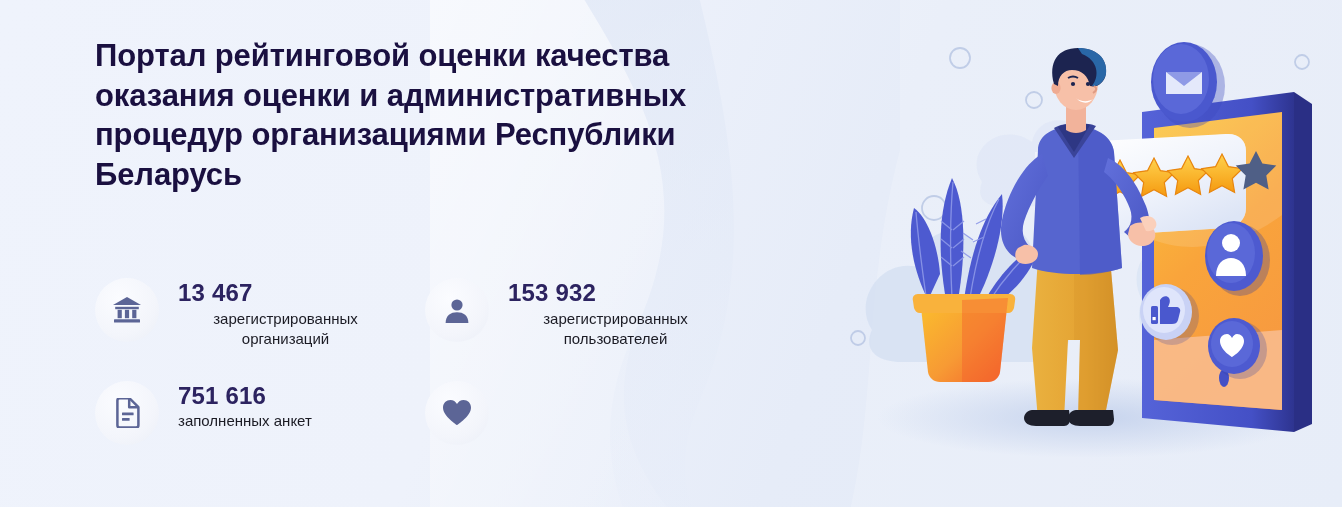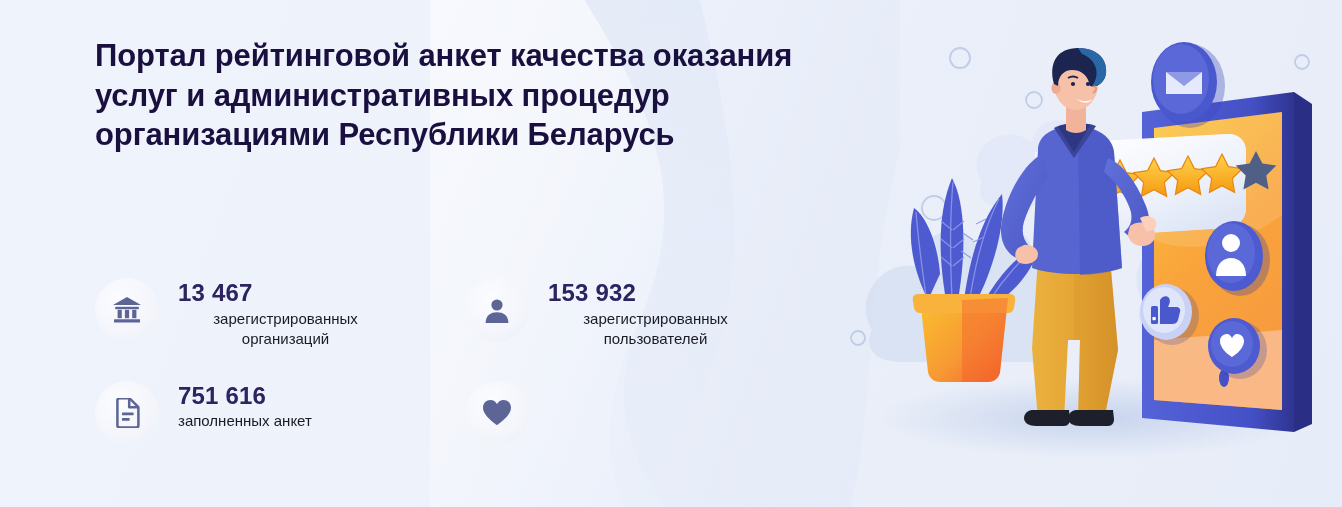--- a/index.html
+++ b/index.html
@@ -21,21 +21,21 @@
   .content {
     position:absolute; left:95px; top:0; width:760px; height:100%;
     z-index:5;
   }
   #page-title {
     position:absolute; top:36px; left:0; width:700px;
     font-size:31px; font-weight:bold; line-height:1.28;
     color:#1a1040; letter-spacing:-0.1px;
   }
   .stats { position:absolute; top:278px; left:0; width:720px; }
-  .stat-row { display:flex;gap:40px; }
+  .stat-row { display:flex; }
   .stat-row + .stat-row { margin-top:32px; }
   .stat {
     display:flex; align-items:flex-start;
   }
   .stat.col1 { width:330px; }
   .stat.col2 { width:330px; }
   .stat-icon-wrap {
     flex:0 0 auto;
     width:64px; height:64px; border-radius:50%;
     background:radial-gradient(circle at 38% 32%,#fbfcff 0%,#f3f5fb 62%,#eaeef7 100%);
@@ -75,21 +75,21 @@
       </linearGradient>
     </defs>
     <path d="M560,-40 C640,90 700,180 640,320 C600,420 640,480 700,547 L430,547 L430,-40 Z" fill="url(#swoosh1)"></path>
     <path d="M690,-40 C730,120 760,260 700,400 C670,470 690,520 720,547 L640,547
              C600,470 600,400 640,320 C700,180 640,90 560,-40 Z" fill="url(#swoosh2)" opacity="0.6"></path>
     <path d="M900,-40 L1342,-40 L1342,547 L840,547 C880,420 860,300 900,150 Z" fill="#ffffff" opacity="0.18"></path>
   </svg>
 
   <div class="content">
 
-    <h1 id="page-title">Портал рейтинговой анкет качества оказания услуг и административных процедур организациями Республики Беларусь</h1>
+    <h1 id="page-title">Портал рейтинговой оценки качества оказания оценки и административных процедур организациями Республики Беларусь</h1>
 
     <div class="stats">
 
       <div class="stat-row">
 
         <div class="stat col1">
           <span class="stat-icon-wrap">
             <svg width="30" height="28" viewBox="0 0 30 28">
               <path d="M15 1 L29 9 L1 9 Z" fill="#5c6596"></path>
               <rect x="3.2" y="10.8" width="23.6" height="2.4" fill="#5c6596"></rect>

